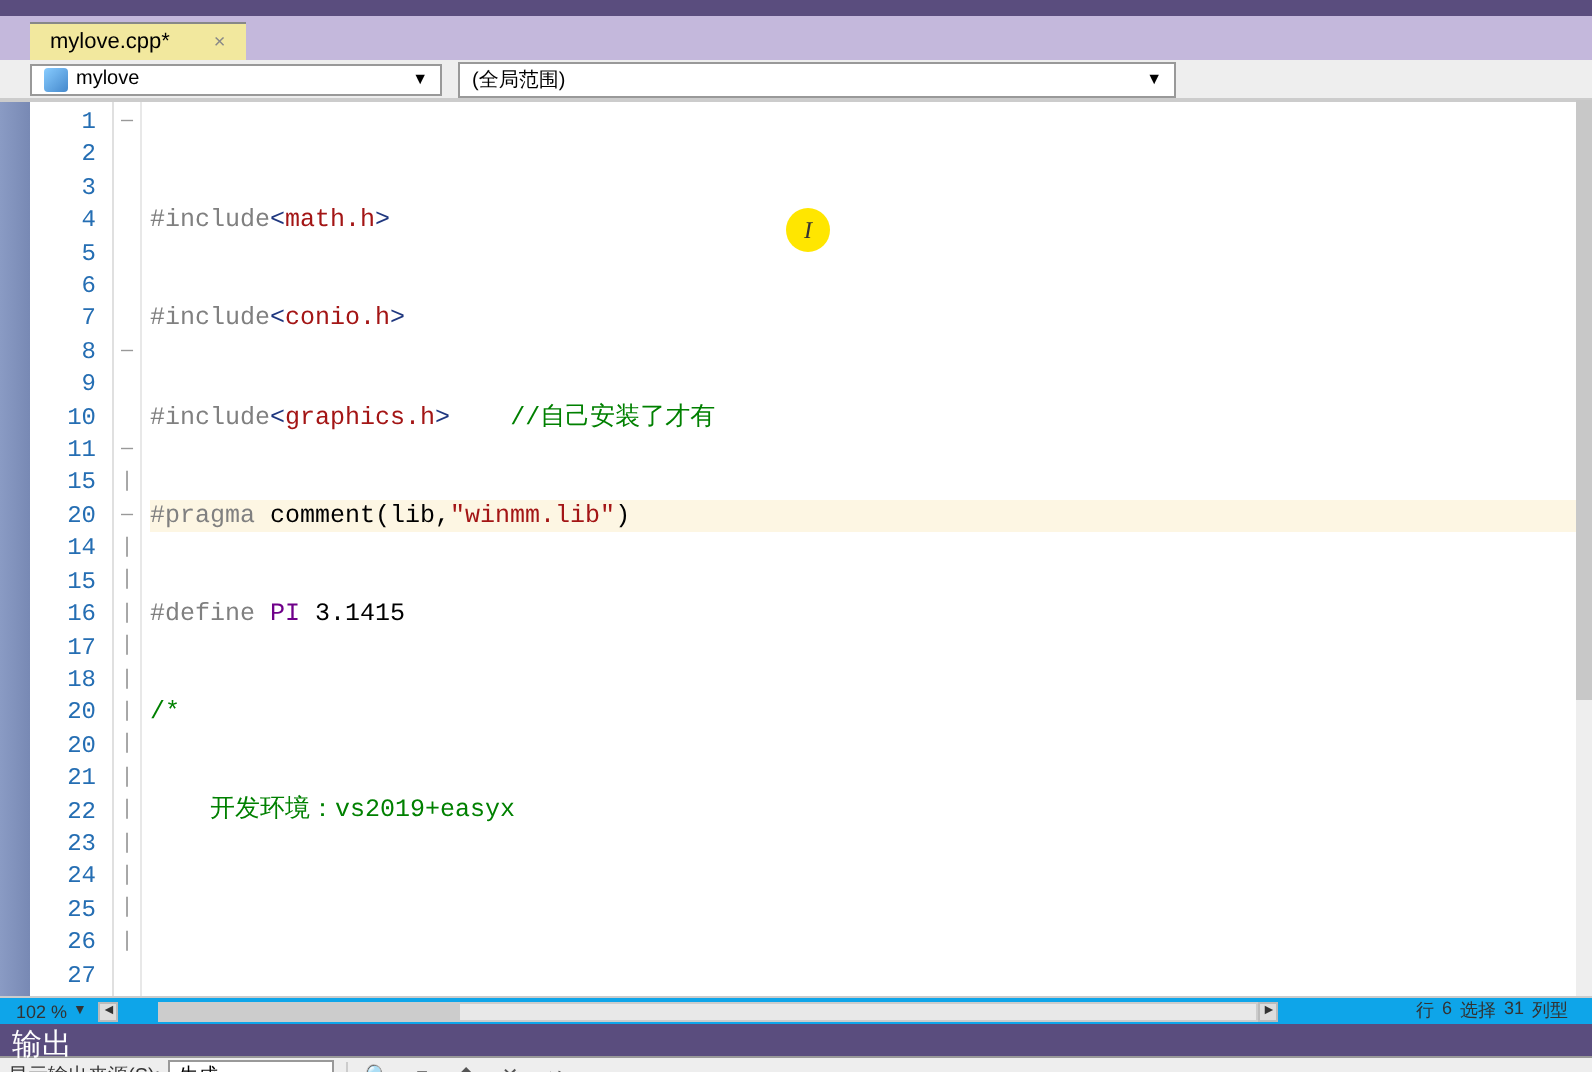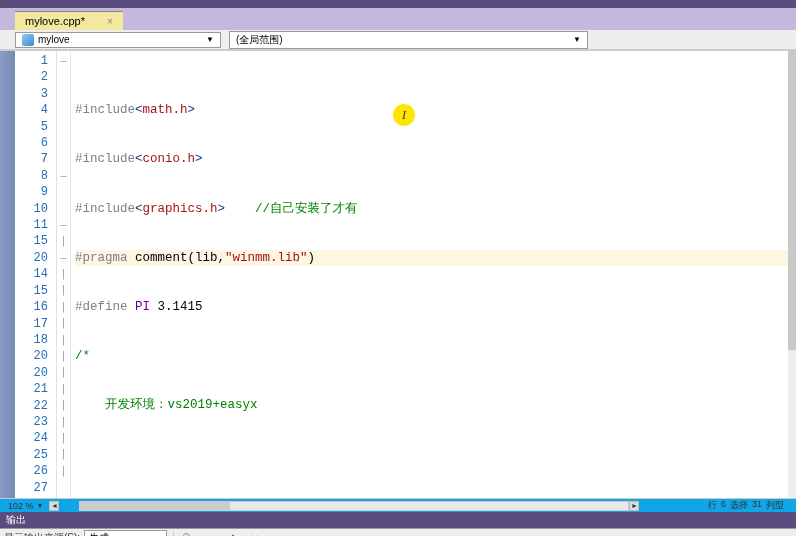--- a/index.html
+++ b/index.html
@@ -32,21 +32,21 @@
 .k-const { color: #6f008a; }
 .cursor-line { display: inline-block; border-right: 1px solid #000; }
 .yellow-marker { position: absolute; left: 322px; top: 53px; width: 22px; height: 22px; background: #ffe600; border-radius: 50%; display: flex; align-items: center; justify-content: center; font-family: serif; font-style: italic; font-size: 12px; color: #333; }
 .status-line { height: 14px; background: #0ea5e9; border-top: 1px solid #ccc; display: flex; align-items: center; font-size: 9px; font-family: 'Segoe UI', sans-serif; color: #333; }
 .status-left { padding-left: 8px; }
 .status-scroll { margin-left: 20px; width: 550px; height: 10px; background: #e8e8e8; border: 1px solid #ccc; position: relative; }
 .status-scroll-thumb { position: absolute; left: 0; width: 150px; height: 8px; background: #ccc; }
 .status-arrows { display: flex; gap: 0; }
 .status-arrow { width: 10px; height: 10px; background: #ddd; border: 1px solid #bbb; font-size: 7px; text-align: center; line-height: 8px; }
 .status-right { margin-left: auto; padding-right: 12px; display: flex; gap: 4px; }
-.output-header { height: 16px; background: #5a4d7e; color: #fff; font-size: 10px; font-family: 'Segoe UI', sans-serif; padding: 1px 6px; }
+.output-header { height: 16px; background: #5a4d7e; color: #fff; font-size: 15px; font-family: 'Segoe UI', sans-serif; padding: 1px 6px; }
 .output-toolbar { height: 20px; background: #eee; border-top: 1px solid #999; border-bottom: 1px solid #ccc; display: flex; align-items: center; padding-left: 4px; gap: 4px; font-size: 10px; font-family: 'Segoe UI', sans-serif; }
 .output-label { color: #333; }
 .output-select { border: 1px solid #999; background: #fff; padding: 0 20px 0 4px; height: 16px; display: flex; align-items: center; cursor: pointer; }
 .toolbar-sep { width: 1px; height: 14px; background: #ccc; margin: 0 2px; }
 .toolbar-btn { width: 18px; height: 16px; border: 1px solid transparent; display: flex; align-items: center; justify-content: center; cursor: pointer; font-size: 10px; color: #555; }
 .right-scroll { position: absolute; right: 0; top: 50px; width: 8px; height: 448px; background: #eee; }
 .right-thumb { position: absolute; top: 0; width: 8px; height: 300px; background: #c8c8c8; }
 </style>
 </head>
 <body>

